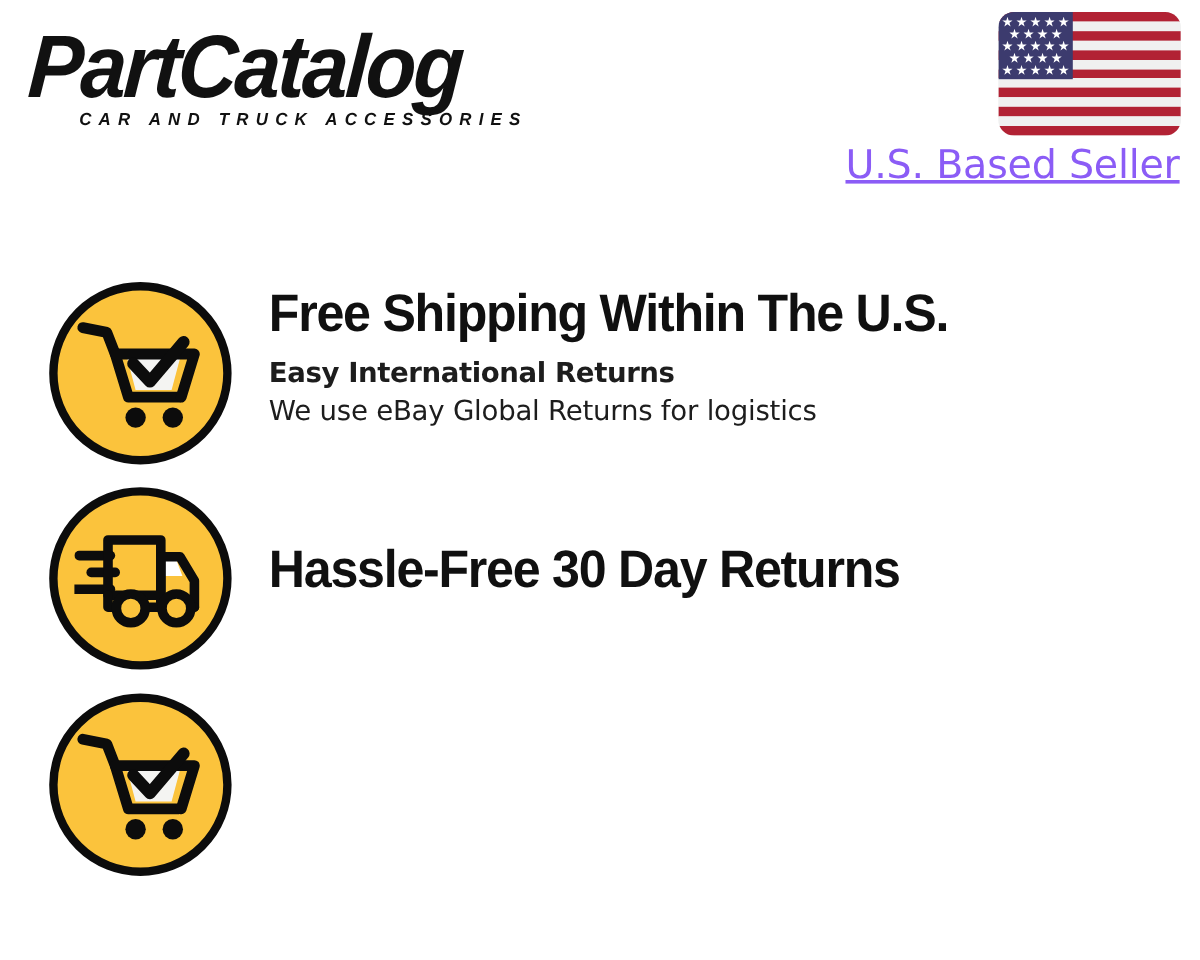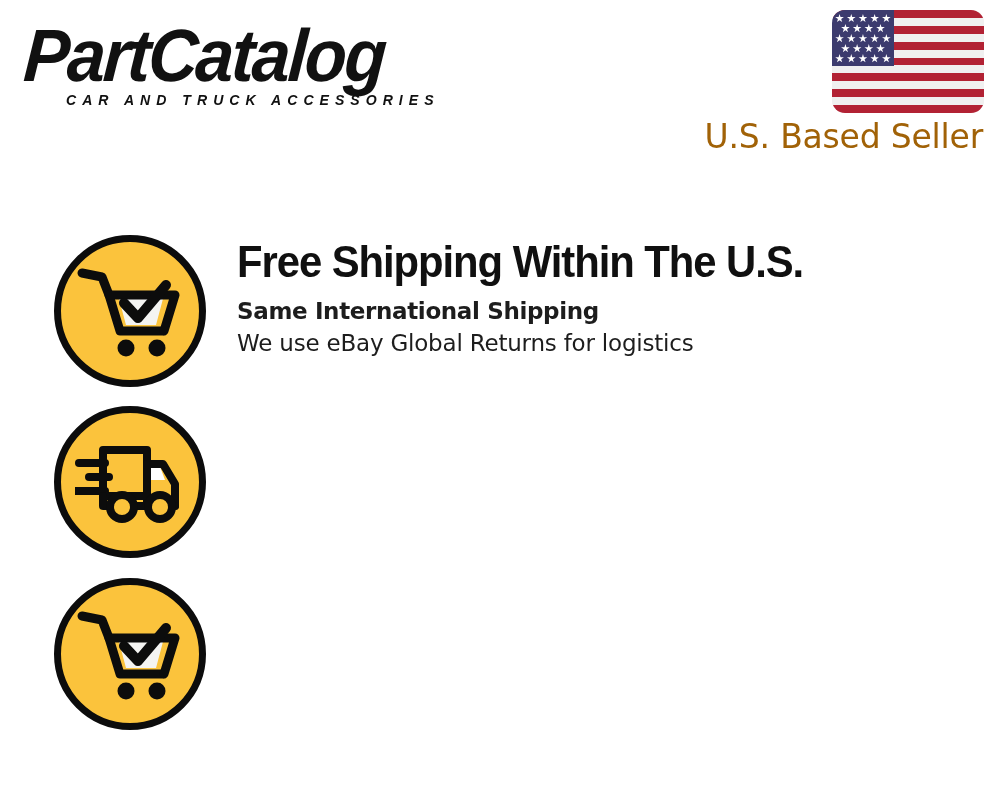--- a/index.html
+++ b/index.html
@@ -110,35 +110,36 @@
     clip-path: polygon(50% 0%, 61% 35%, 98% 35%, 68% 57%, 79% 91%, 50% 70%, 21% 91%, 32% 57%, 2% 35%, 39% 35%);
   }
   .seller-text {
     display: block;
     margin-top: 6px;
     margin-right: 1px;
     font-family: "DejaVu Sans", "Liberation Sans", sans-serif;
     font-weight: 400;
     font-size: 33px;
     line-height: 1.1;
-    color: #a16207;
+    color: #8b5cf6;
     letter-spacing: -0.2px;
     white-space: nowrap;
+    text-decoration: underline;
   }
 
   
   .benefits {
     position: absolute;
     left: 0;
     top: 235px;
     width: 1000px;
   }
   .benefit-row {
     position: absolute;
-    left: 13px;
+    left: 0;
     width: 868px;
     display: flex;
     align-items: flex-start;
   }
   .benefit-row.row-0 { top: 0px; }
   .benefit-row.row-1 { top: 171px; }
   .benefit-row.row-2 { top: 343px; }
 
   .icon-circle {
     flex: 0 0 auto;
@@ -272,21 +273,21 @@
         <path d="M33 32 L99 32 L88 68" fill="none" stroke="#0c0c0c" stroke-width="9" stroke-linecap="round" stroke-linejoin="round"></path>
 
         <path d="M48 40 L62 55 L90 22" fill="none" stroke="#0c0c0c" stroke-width="10" stroke-linecap="round" stroke-linejoin="round"></path>
 
         <circle cx="50" cy="85" r="8.5" fill="#0c0c0c"></circle>
         <circle cx="81" cy="85" r="8.5" fill="#0c0c0c"></circle>
       </svg>
     </div>
     <div class="benefit-text">
       <p class="headline">Free Shipping Within The U.S.</p>
-      <p class="subline strong">Same International Shipping</p>
+      <p class="subline strong">Easy International Returns</p>
       <p class="subline last">We use eBay Global Returns for logistics</p>
     </div>
   </div>
 
   <div class="benefit-row row-1">
     <div class="icon-circle">
       <svg width="110" height="84" viewBox="0 0 110 84" aria-hidden="true">
 
         <path d="M4 23 L30 23" stroke="#0c0c0c" stroke-width="8" stroke-linecap="round"></path>
         <path d="M14 37 L34 37" stroke="#0c0c0c" stroke-width="8" stroke-linecap="round"></path>
@@ -296,20 +297,23 @@
 
         <rect x="28" y="10" width="44" height="46" fill="none" stroke="#0c0c0c" stroke-width="8" stroke-linejoin="round"></rect>
 
         <path d="M72 24 L88 24 L100 44 L100 66 L72 66 Z" fill="none" stroke="#0c0c0c" stroke-width="8" stroke-linejoin="round"></path>
 
         <path d="M28 56 L28 66 L100 66" fill="none" stroke="#0c0c0c" stroke-width="8" stroke-linecap="round" stroke-linejoin="round"></path>
 
         <circle cx="47" cy="67" r="12" fill="#FBC33C" stroke="#0c0c0c" stroke-width="8"></circle>
         <circle cx="85" cy="67" r="12" fill="#FBC33C" stroke="#0c0c0c" stroke-width="8"></circle>
       </svg>
+    </div>
+    <div class="benefit-text">
+      <p class="headline">Hassle-Free 30 Day Returns</p>
     </div>
   </div>
 
   <div class="benefit-row row-2">
     <div class="icon-circle">
       <svg width="108" height="96" viewBox="0 0 108 96" aria-hidden="true">
         <polygon points="42,32 88,32 80,62 50,62" fill="#F4F4F2"></polygon>
         <path d="M6 10 L26 14 L33 32 L44 68 L86 68" fill="none" stroke="#0c0c0c" stroke-width="9" stroke-linecap="round" stroke-linejoin="round"></path>
         <path d="M33 32 L99 32 L88 68" fill="none" stroke="#0c0c0c" stroke-width="9" stroke-linecap="round" stroke-linejoin="round"></path>
         <path d="M48 40 L62 55 L90 22" fill="none" stroke="#0c0c0c" stroke-width="10" stroke-linecap="round" stroke-linejoin="round"></path>

